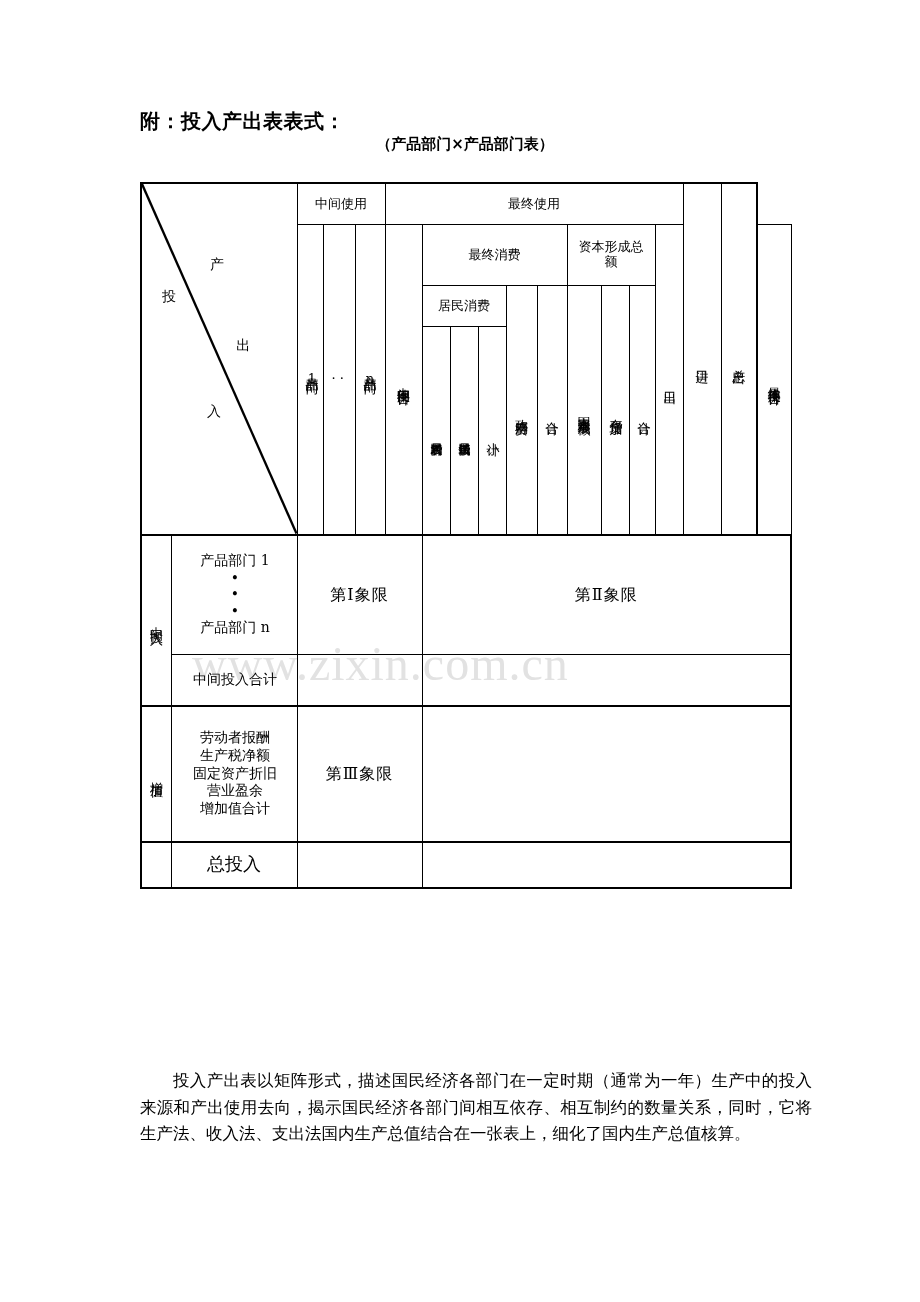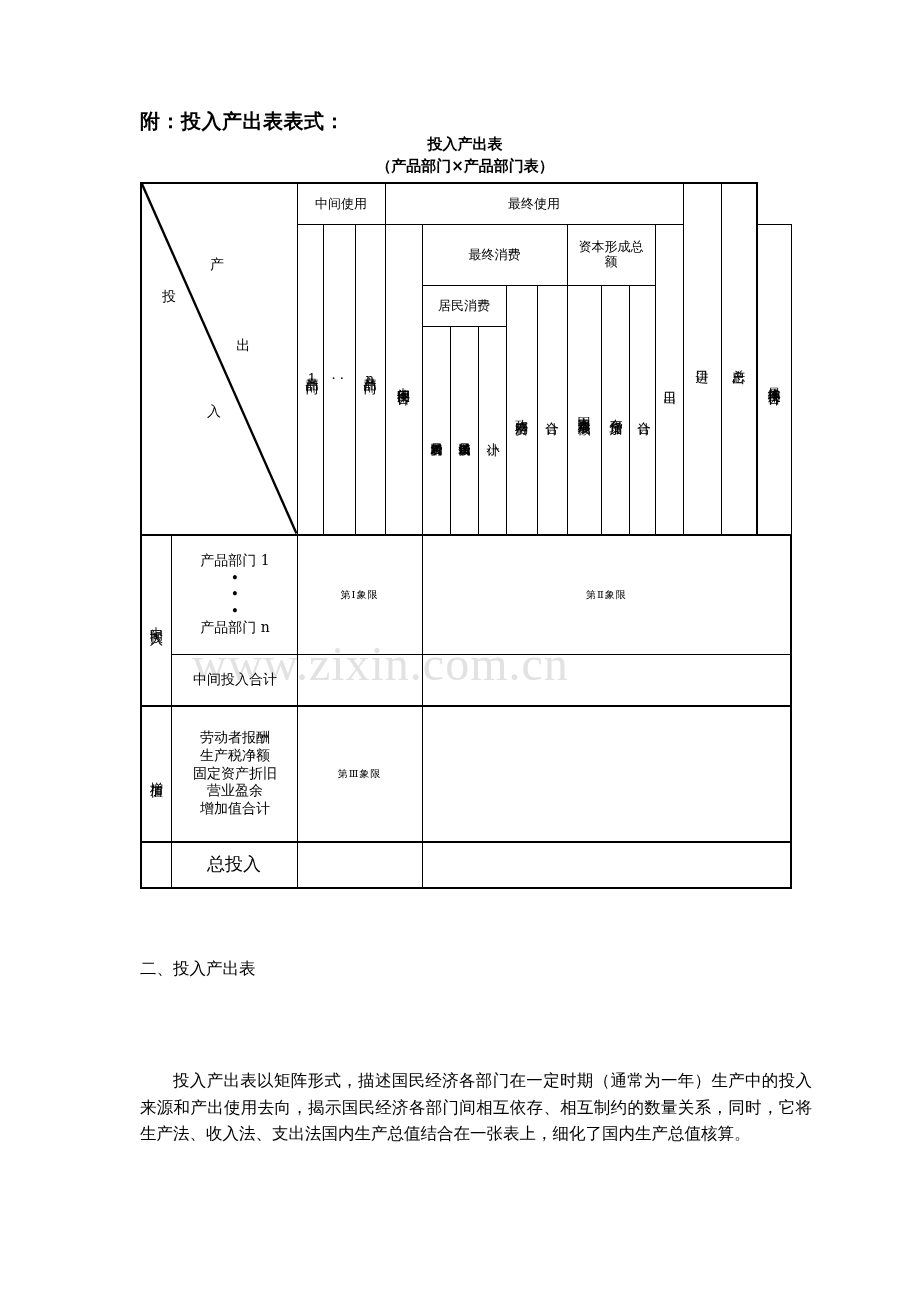--- a/index.html
+++ b/index.html
@@ -131,21 +131,21 @@
   .stub-v .vtext { letter-spacing: 2px; }
   .stub-items {
     text-align: left;
     padding: 1px 2px 1px 4px !important;
     font-size: 14px;
     line-height: 1.28;
   }
   .stub-items .ctr { text-align: center; }
   .dots { line-height: 1.15; font-size: 14px; text-align: center; }
   .quad {
-    font-size: 10px;
+    font-size: 16px;
     letter-spacing: 1px;
   }
 
   
   .prose {
     position: absolute;
     left: 140px;
     width: 672px;
     font-size: 16.5px;
     line-height: 1.62;
@@ -159,21 +159,20 @@
 </head>
 <body>
 
 <div class="page">
 
   <div class="watermark">www.zixin.com.cn</div>
 
   <div class="attach-line">附：投入产出表表式：</div>
 
   <div class="tbl-title">
-    <div>投入产出表</div>
     <div>（产品部门×产品部门表）</div>
   </div>
 
   <div class="iot-wrap">
     <table class="iot">
       <colgroup>
         <col style="width:30px">
         <col style="width:126px">
         <col style="width:26px">
         <col style="width:32px">
@@ -307,16 +306,15 @@
       <tr>
         <td class="thick-t thick-b thick-l"></td>
         <td class="thick-t thick-b" style="height:28px;font-size:18px">总投入</td>
         <td colspan="4" class="thick-t thick-b"></td>
         <td colspan="12" class="thick-t thick-b thick-r"></td>
       </tr>
     </tbody>
       </table>
   </div>
 
-  <div class="prose sec-head">二、投入产出表</div>
   <div class="prose para-1">投入产出表以矩阵形式，描述国民经济各部门在一定时期（通常为一年）生产中的投入来源和产出使用去向，揭示国民经济各部门间相互依存、相互制约的数量关系，同时，它将生产法、收入法、支出法国内生产总值结合在一张表上，细化了国内生产总值核算。</div>
 
 </div>
 
 </body></html>

